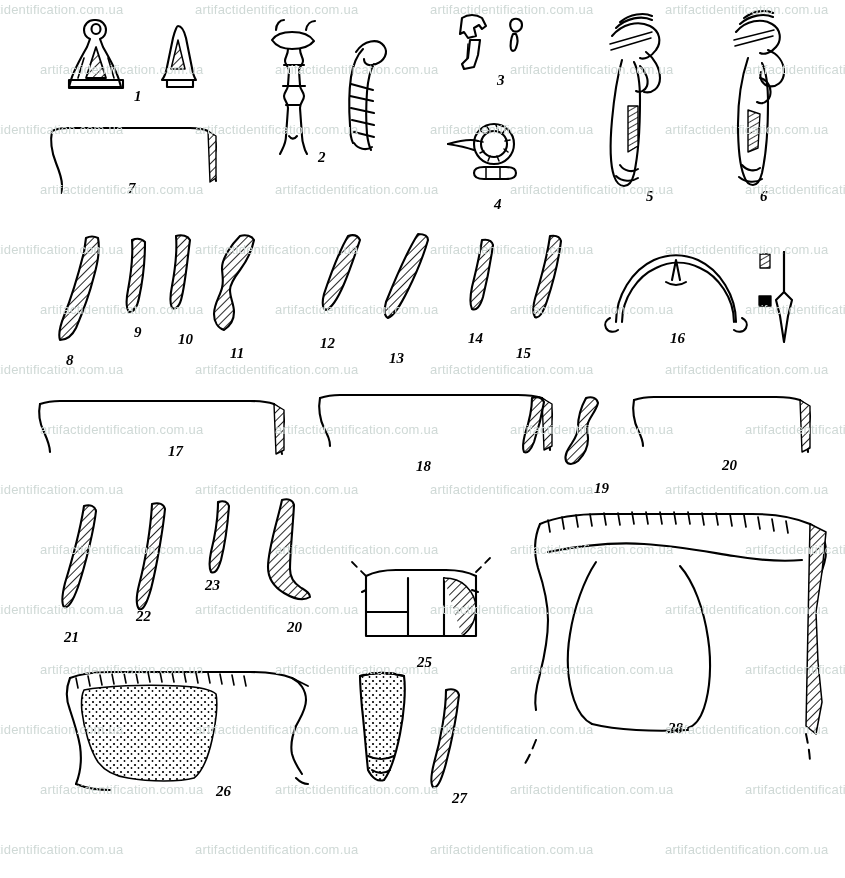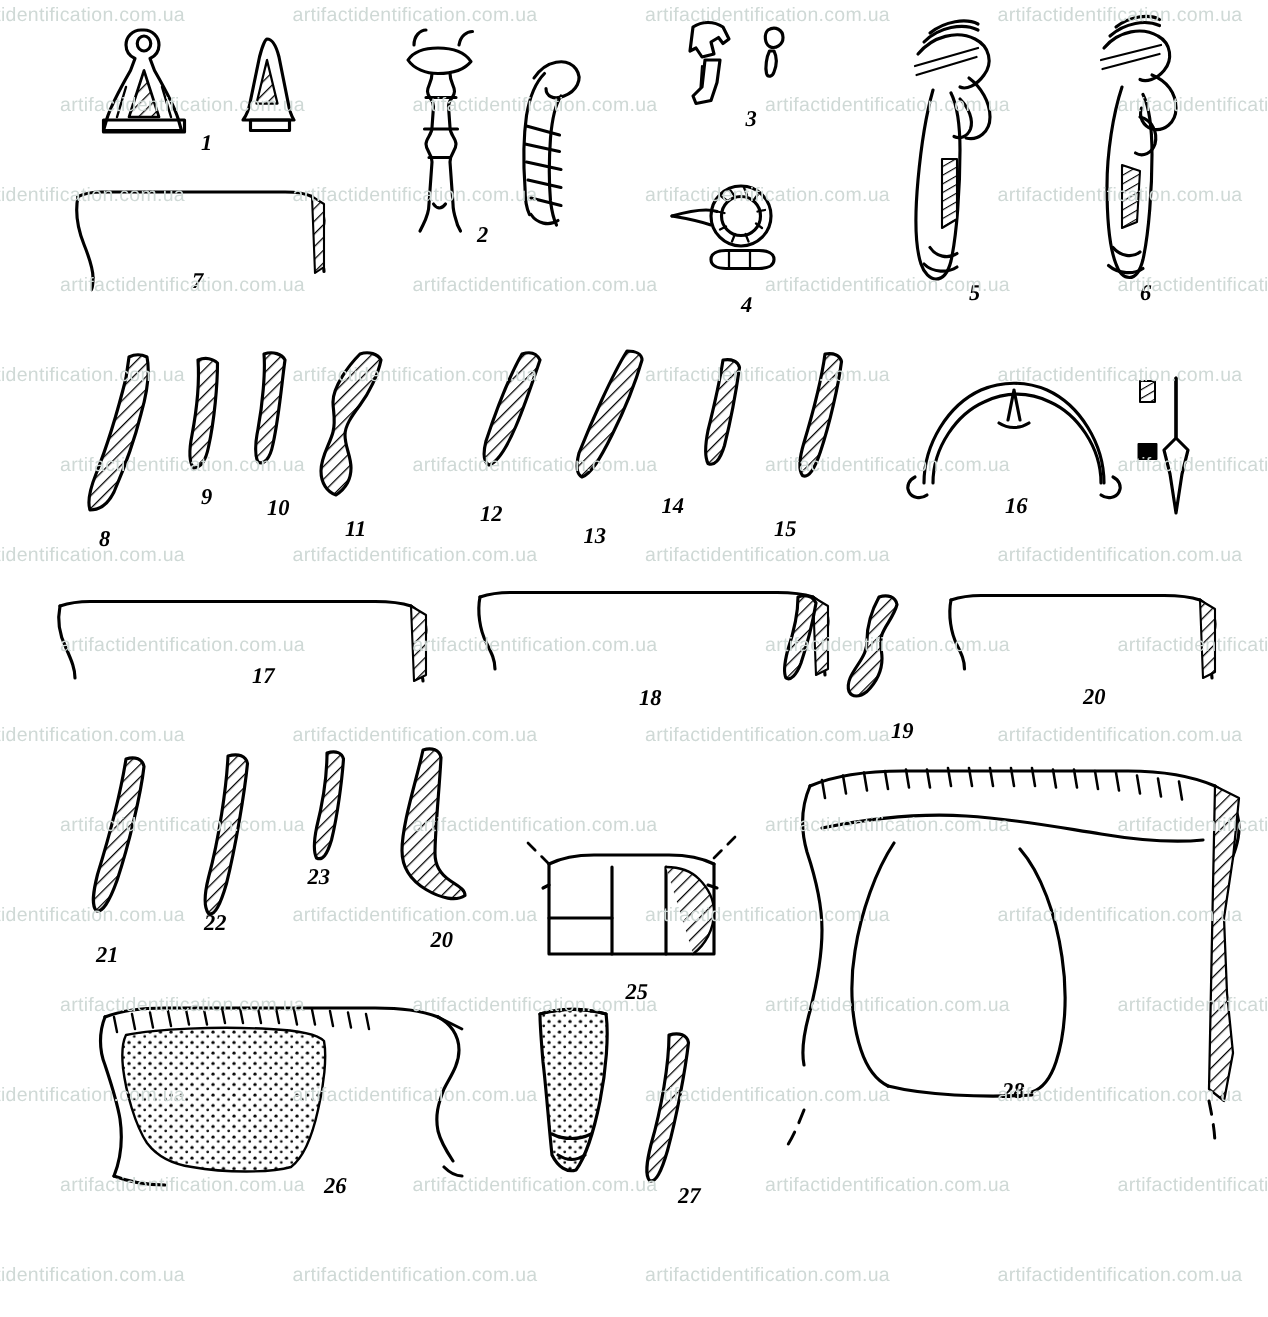--- a/index.html
+++ b/index.html
@@ -349,25 +349,25 @@
   <div class="fignum" style="left:494px; top:196px;">4</div>
   <div class="fignum" style="left:646px; top:188px;">5</div>
   <div class="fignum" style="left:760px; top:188px;">6</div>
   <div class="fignum" style="left:128px; top:180px;">7</div>
   <div class="fignum" style="left:66px;  top:352px;">8</div>
   <div class="fignum" style="left:134px; top:324px;">9</div>
   <div class="fignum" style="left:178px; top:331px;">10</div>
   <div class="fignum" style="left:230px; top:345px;">11</div>
   <div class="fignum" style="left:320px; top:335px;">12</div>
   <div class="fignum" style="left:389px; top:350px;">13</div>
-  <div class="fignum" style="left:441px; top:330px;">14</div>
+  <div class="fignum" style="left:468px; top:330px;">14</div>
   <div class="fignum" style="left:516px; top:345px;">15</div>
   <div class="fignum" style="left:670px; top:330px;">16</div>
   <div class="fignum" style="left:168px; top:443px;">17</div>
-  <div class="fignum" style="left:426px; top:458px;">18</div>
+  <div class="fignum" style="left:416px; top:458px;">18</div>
   <div class="fignum" style="left:594px; top:480px;">19</div>
   <div class="fignum" style="left:722px; top:457px;">20</div>
   <div class="fignum" style="left:64px;  top:629px;">21</div>
   <div class="fignum" style="left:136px; top:608px;">22</div>
   <div class="fignum" style="left:205px; top:577px;">23</div>
   <div class="fignum" style="left:287px; top:619px;">20</div>
   <div class="fignum" style="left:417px; top:654px;">25</div>
   <div class="fignum" style="left:216px; top:783px;">26</div>
   <div class="fignum" style="left:452px; top:790px;">27</div>
   <div class="fignum" style="left:668px; top:720px;">28</div>

